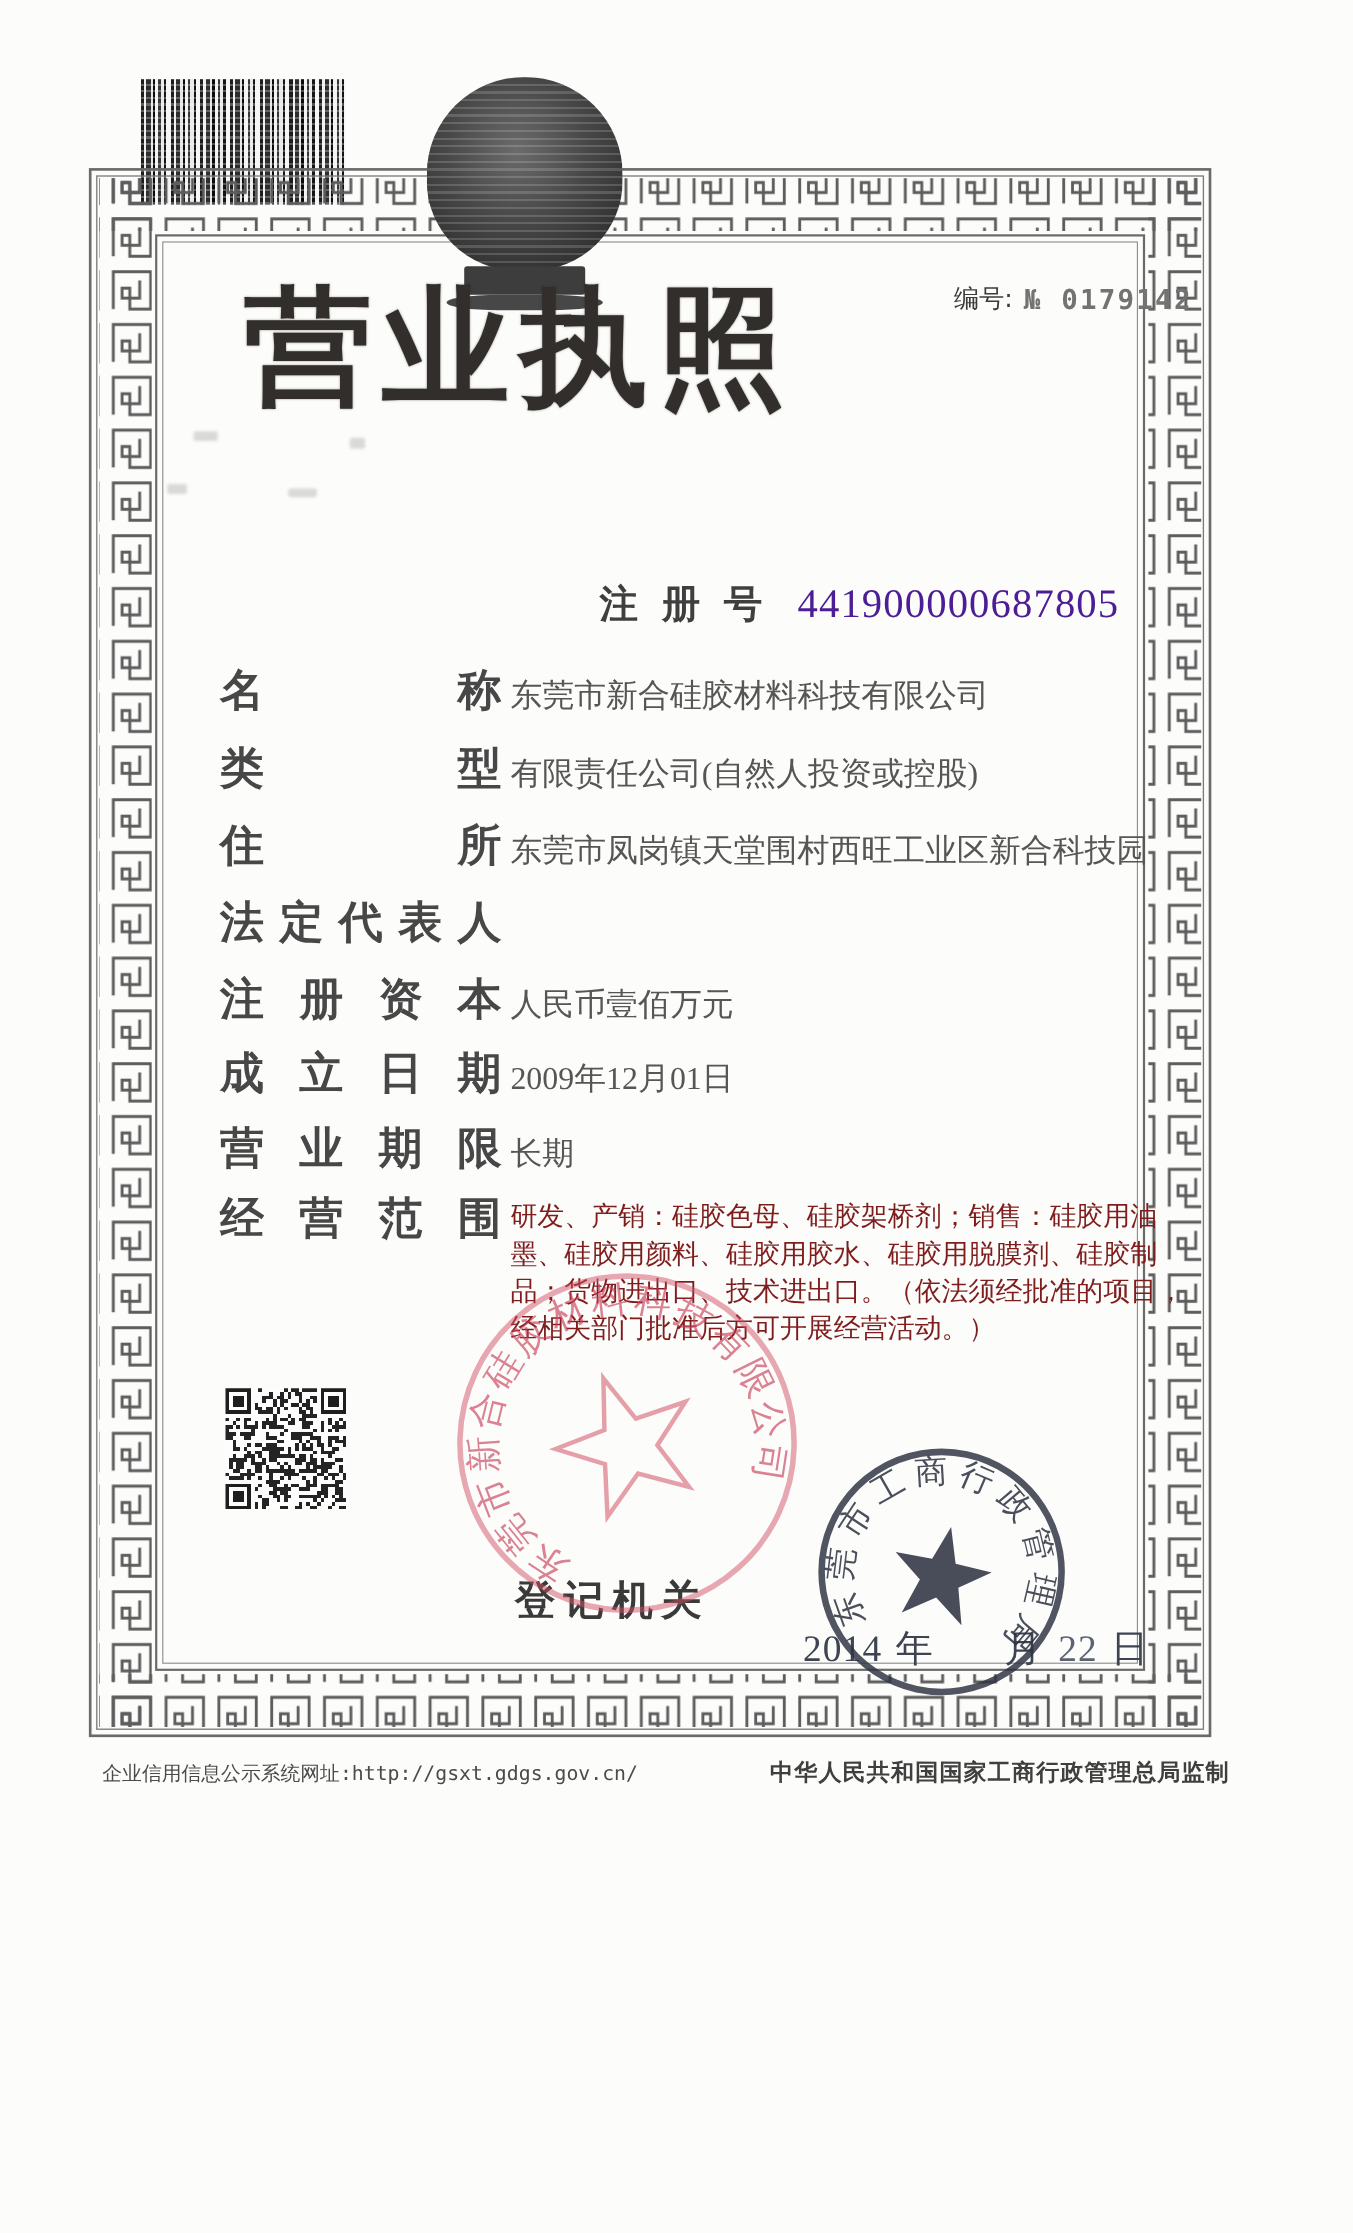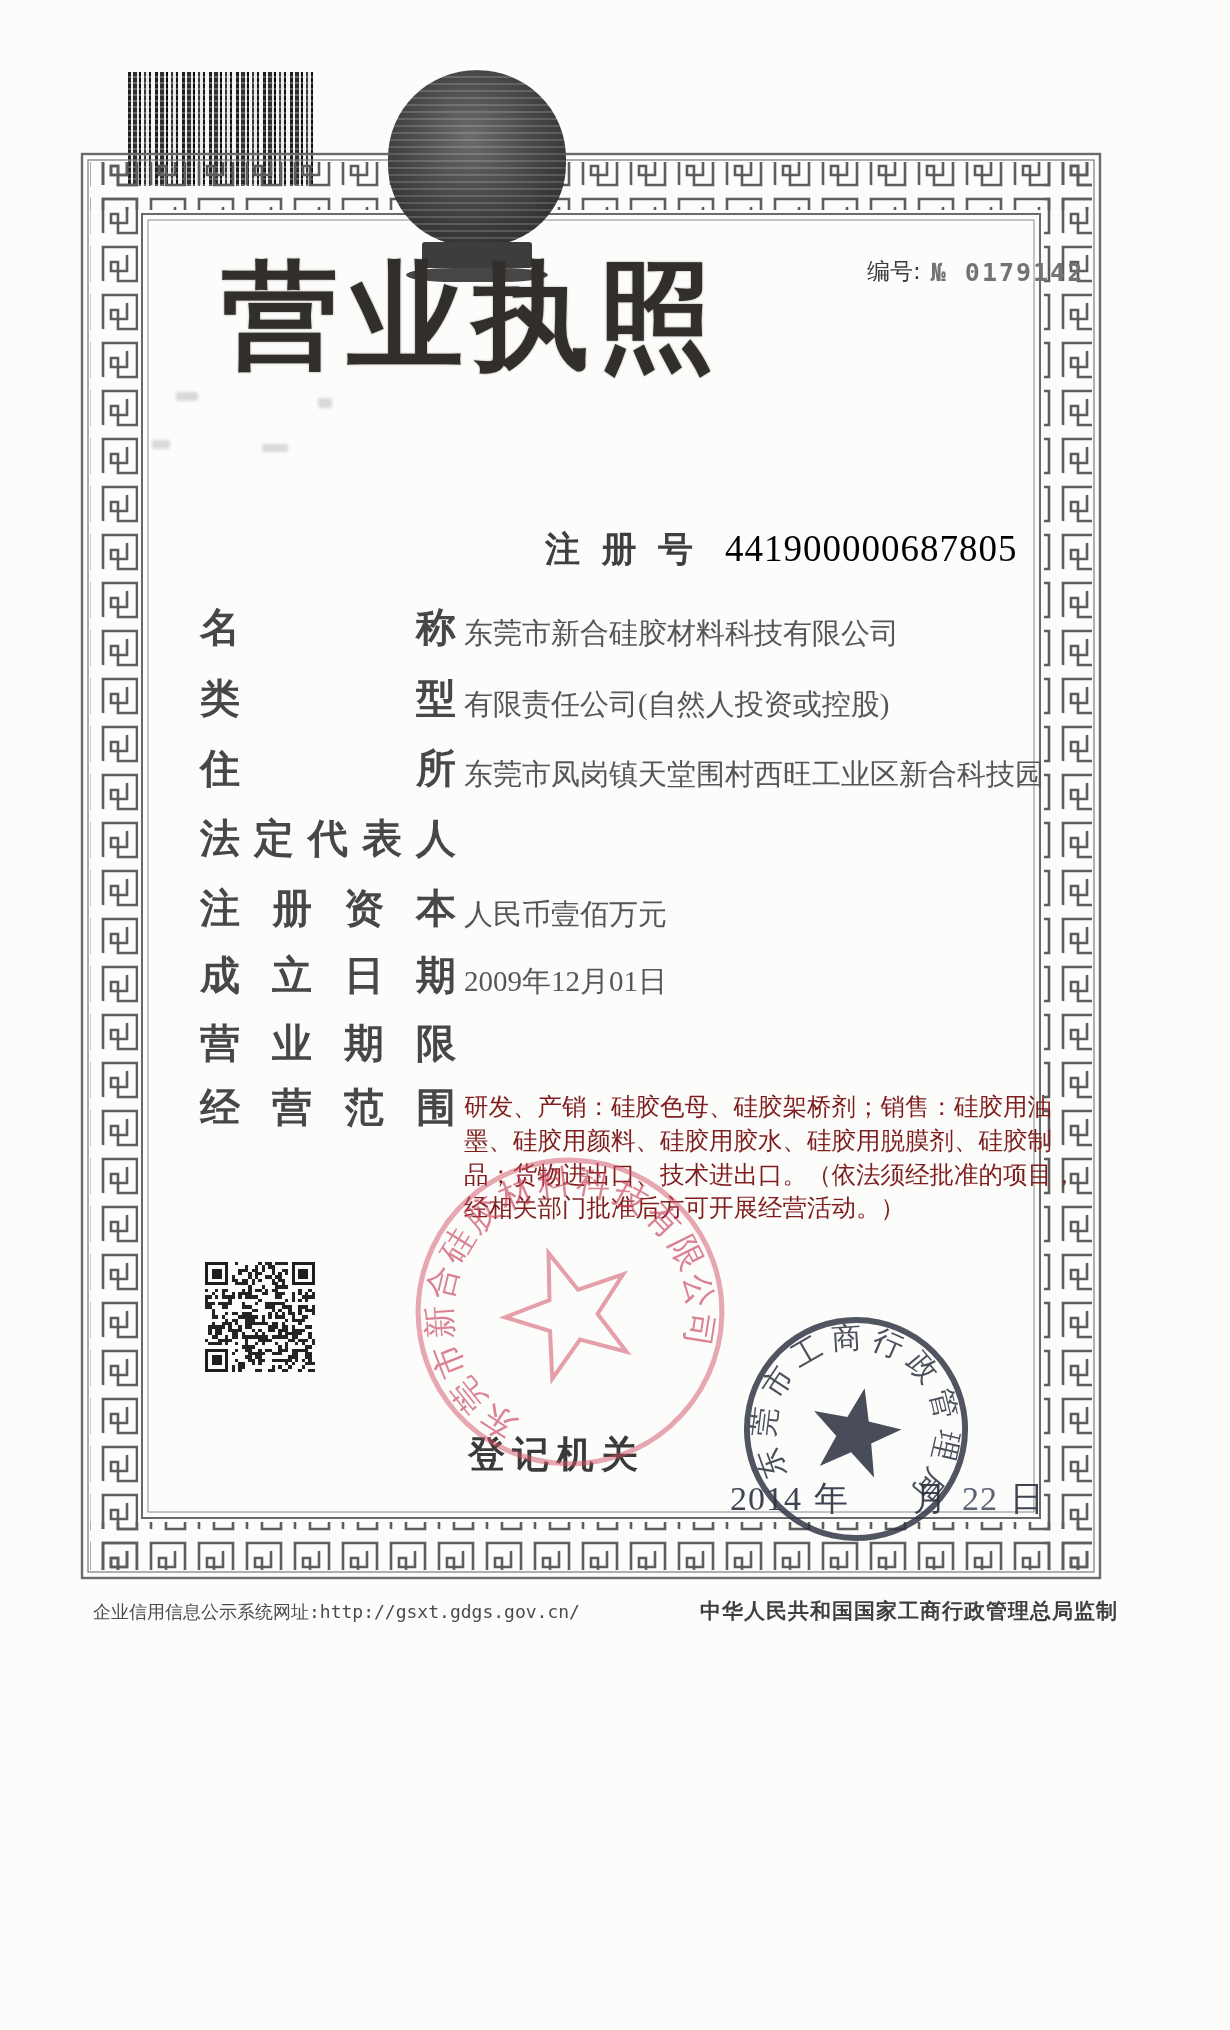--- a/index.html
+++ b/index.html
@@ -31,21 +31,21 @@
 
   
   .title{left:222px;top:252px;width:492px;height:140px;z-index:4;
     font-family:"DejaVu Sans",sans-serif;font-weight:900;font-size:116px;line-height:1.1;
     color:#312e2b;text-shadow:0 0 2px rgba(40,38,35,.55);}
   .spread{display:flex;justify-content:space-between;}
 
   
   .regline{left:545px;top:526px;display:flex;align-items:baseline;gap:32px;z-index:4;}
   .regline .lab{width:148px;font-size:35px;font-weight:700;color:#3f3f3f;}
-  .regline .val{font-size:37px;color:#000000;letter-spacing:1px;}
+  .regline .val{font-size:37px;color:#4c1d95;letter-spacing:1px;}
 
   
   .row{position:absolute;left:200px;display:flex;align-items:flex-start;z-index:4;}
   .flabel{width:256px;font-size:40px;font-weight:700;color:#474747;line-height:1.1;flex:none;}
   .fvalue{margin-left:8px;padding-top:9px;width:612px;font-size:29px;color:#565656;line-height:1.3;}
   .fvalue.small{padding-top:4px;width:630px;font-size:24.5px;line-height:1.38;color:#7f1d1d;}
 
   
   .registry{left:468px;top:1430px;width:170px;font-size:37px;font-weight:700;color:#3a3a3a;z-index:4;}
   .dateline{left:730px;top:1476px;display:flex;align-items:baseline;font-size:34px;color:#3e4452;z-index:4;letter-spacing:1px;}
@@ -174,20 +174,21 @@
       </div>
     <div class="fvalue">2009年12月01日</div>
   </div>
   <div class="row" style="top:1022px">
     <div class="flabel spread">
         <span>营</span>
         <span>业</span>
         <span>期</span>
         <span>限</span>
       </div>
+    <div class="fvalue">长期</div>
   </div>
   <div class="row" style="top:1086px">
     <div class="flabel spread">
         <span>经</span>
         <span>营</span>
         <span>范</span>
         <span>围</span>
       </div>
     <div class="fvalue small">研发、产销：硅胶色母、硅胶架桥剂；销售：硅胶用油墨、硅胶用颜料、硅胶用胶水、硅胶用脱膜剂、硅胶制品；货物进出口、技术进出口。（依法须经批准的项目，经相关部门批准后方可开展经营活动。）</div>
   </div>

